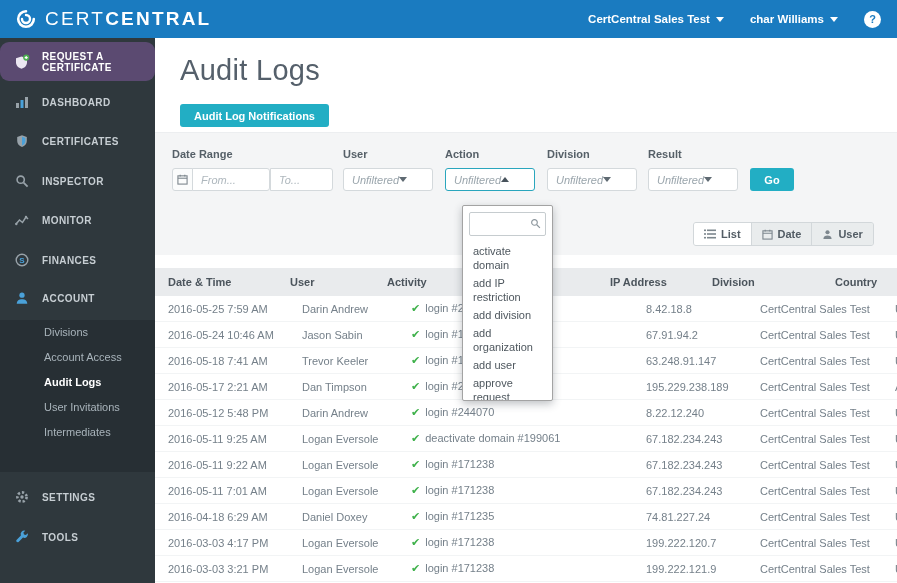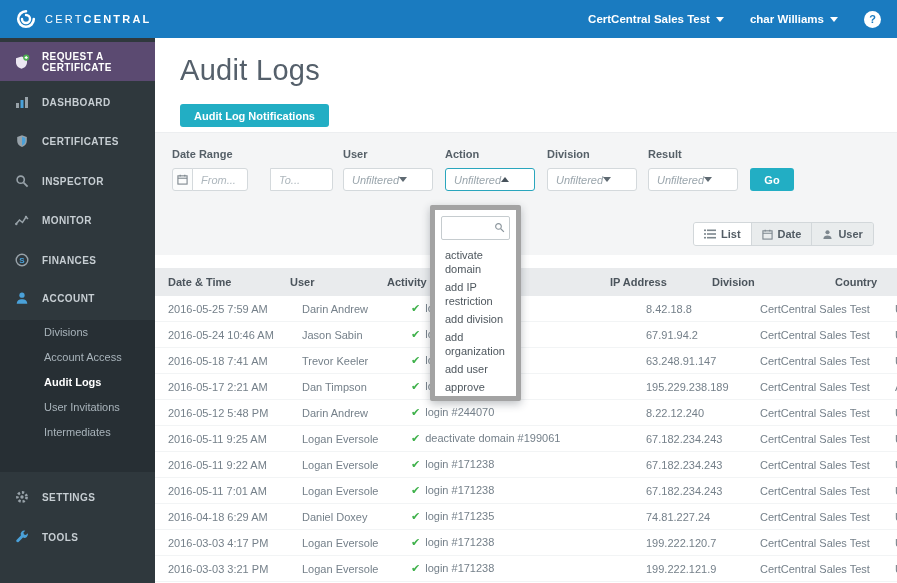--- a/index.html
+++ b/index.html
@@ -4,34 +4,34 @@
 <style>
   * { box-sizing: border-box; margin: 0; padding: 0; }
   html,body { background:#dfe3e6; }
   body { font-family:"Liberation Sans", sans-serif; }
   .screen { position:relative; width:897px; height:583px; background:#fff; overflow:hidden; }
 
   
   .topbar { position:absolute; top:0; left:0; width:897px; height:38px; background:#1a7bc0;
             display:flex; align-items:center; padding:0 16px; z-index:30; }
   .brand { display:flex; align-items:center; gap:9px; }
-  .brand-text { color:#fff; font-size:11px; letter-spacing:2.2px; font-weight:400; }
+  .brand-text { color:#fff; font-size:19px; letter-spacing:2.2px; font-weight:400; }
   .brand-text b { font-weight:700; }
   .topbar-right { margin-left:auto; display:flex; align-items:center; gap:26px; }
   .tb-menu { display:flex; align-items:center; gap:6px; color:#fff; font-size:11.5px; font-weight:700; cursor:pointer; }
   .caret-dn-w { width:0;height:0;border-left:4px solid transparent;border-right:4px solid transparent;border-top:5px solid #fff; }
   .help-circle { width:17px; height:17px; border-radius:50%; background:#fff; color:#1a7bc0;
                  font-size:11px; font-weight:700; text-align:center; line-height:17px; cursor:pointer; }
 
   
   .sidebar { position:absolute; top:38px; left:0; width:155px; height:545px; background:#2f383d; z-index:20; }
   .nav-item { position:absolute; left:0; right:0; height:26px; display:flex; align-items:center; gap:12px;
               padding-left:14px; color:#c7ced3; font-size:10px; font-weight:700; letter-spacing:.4px; cursor:pointer; }
   .nav-item .ni { width:16px; display:flex; justify-content:center; color:#98a2a9; }
-  .nav-request { top:4px; height:39px; background:#5b4a71; color:#fff; }
+  .nav-request { top:4px; height:39px; background:#5b4a71; color:#fff;border-radius:9px; }
   .nav-request .ni { color:#e9e4f0; }
   .ni-blue { color:#4aa1d9 !important; }
   .submenu { position:absolute; top:282px; left:0; right:0; height:152px; background:#272f34; }
   .sub-item { height:25px; line-height:25px; padding-left:44px; color:#a9b4bb; font-size:11px; cursor:pointer; }
   .sub-item.active { color:#ffffff; font-weight:700; }
 
   
   .main { position:absolute; top:38px; left:155px; width:742px; height:545px; background:#fff; }
   .page-title { position:absolute; top:16px; left:25px; font-size:29px; font-weight:300; color:#55606b; letter-spacing:.3px; }
   .btn-teal { background:#22aec4; color:#fff; border:none; border-radius:3px; font-family:inherit;
@@ -66,22 +66,22 @@
   .grid-row { display:grid; grid-template-columns:122px 97px 223px 102px 123px 1fr; align-items:center; }
   .table-head { position:absolute; top:230px; left:0; width:742px; height:28px; background:#e9ebed;
                 font-size:11px; font-weight:700; color:#4b545c; }
   .table-head > div { padding-left:13px; }
   .table-body { position:absolute; top:258px; left:0; width:742px; }
   .tr { height:26px; border-bottom:1px solid #f2f4f5; font-size:11px; color:#75808a; cursor:pointer;gap:12px; }
   .tr > div { padding-left:13px; white-space:nowrap; overflow:hidden; }
   .check { color:#3fb14b; margin-right:5px; font-size:11px; }
 
   
-  .dd-panel { position:absolute; top:167px; left:275px; width:91px; height:196px; background:#fff;
-              border:5px solid #a3a3a3; border-radius:2px; box-shadow:0 3px 8px rgba(40,50,60,.30);
+  .dd-panel { position:absolute; top:167px; left:307px; width:91px; height:196px; background:#fff;
+              border:1px solid #a3a3a3; border-radius:2px; box-shadow:0 3px 8px rgba(40,50,60,.30);
               z-index:25; overflow:hidden; }
   .dd-search-wrap { position:relative; margin:6px; }
   .dd-search { width:100%; height:24px; border:1px solid #c6cccf; border-radius:2px; padding:0 20px 0 5px;
                font-family:inherit; font-size:11px; }
   .dd-search-icon { position:absolute; right:5px; top:6px; color:#8b959c; display:flex; }
   .dd-item { padding:2px 10px; font-size:11px; line-height:14px; color:#4e575e; cursor:pointer; }
 
   svg { display:block; }
 </style>
 </head>
@@ -226,21 +226,21 @@
       <span class="f-label" style="left:493px">Result</span>
 
       <div class="f-ctl cal-btn" style="left:17px">
         <svg width="11" height="11" viewBox="0 0 12 12">
           <rect x="1" y="2" width="10" height="9" fill="none" stroke="currentColor" stroke-width="1.2"></rect>
           <line x1="1" y1="4.6" x2="11" y2="4.6" stroke="currentColor" stroke-width="1.2"></line>
           <line x1="3.5" y1="0.8" x2="3.5" y2="2.6" stroke="currentColor" stroke-width="1.2"></line>
           <line x1="8.5" y1="0.8" x2="8.5" y2="2.6" stroke="currentColor" stroke-width="1.2"></line>
         </svg>
       </div>
-      <div class="f-ctl" style="left:37px; width:56px">
+      <div class="f-ctl" style="left:37px; width:78px">
         <input class="txt-input" placeholder="From..." style="">
       </div>
       <div class="f-ctl" style="left:115px; width:63px">
         <input class="txt-input" placeholder="To..." style="">
       </div>
 
       <div class="f-ctl sel" style="left:188px; width:90px">
         <span class="sel-val">Unfiltered</span>
         <span class="caret-dn"></span>
       </div>

